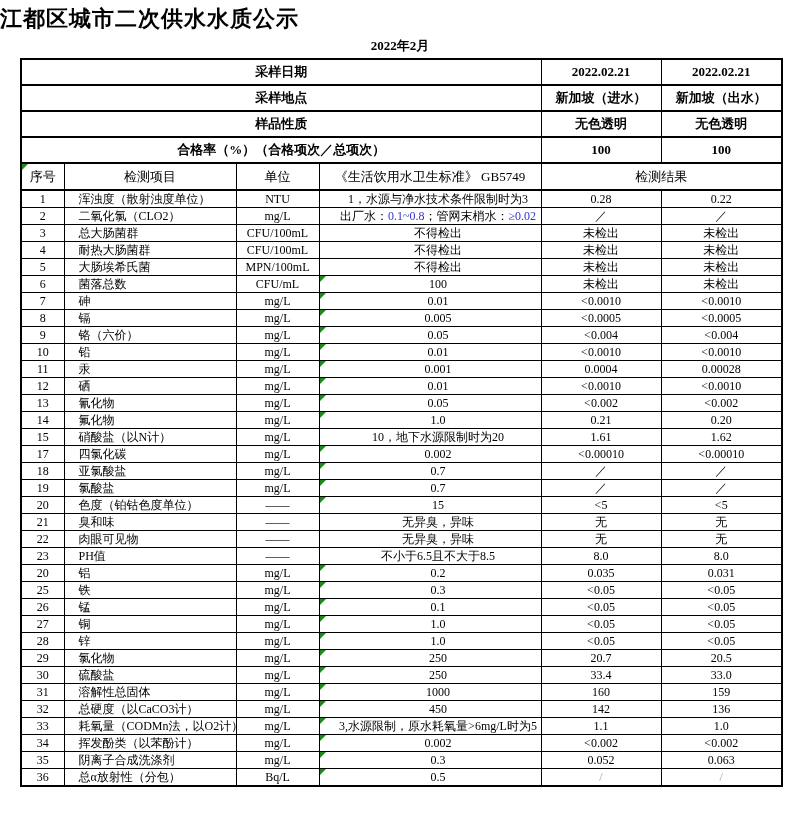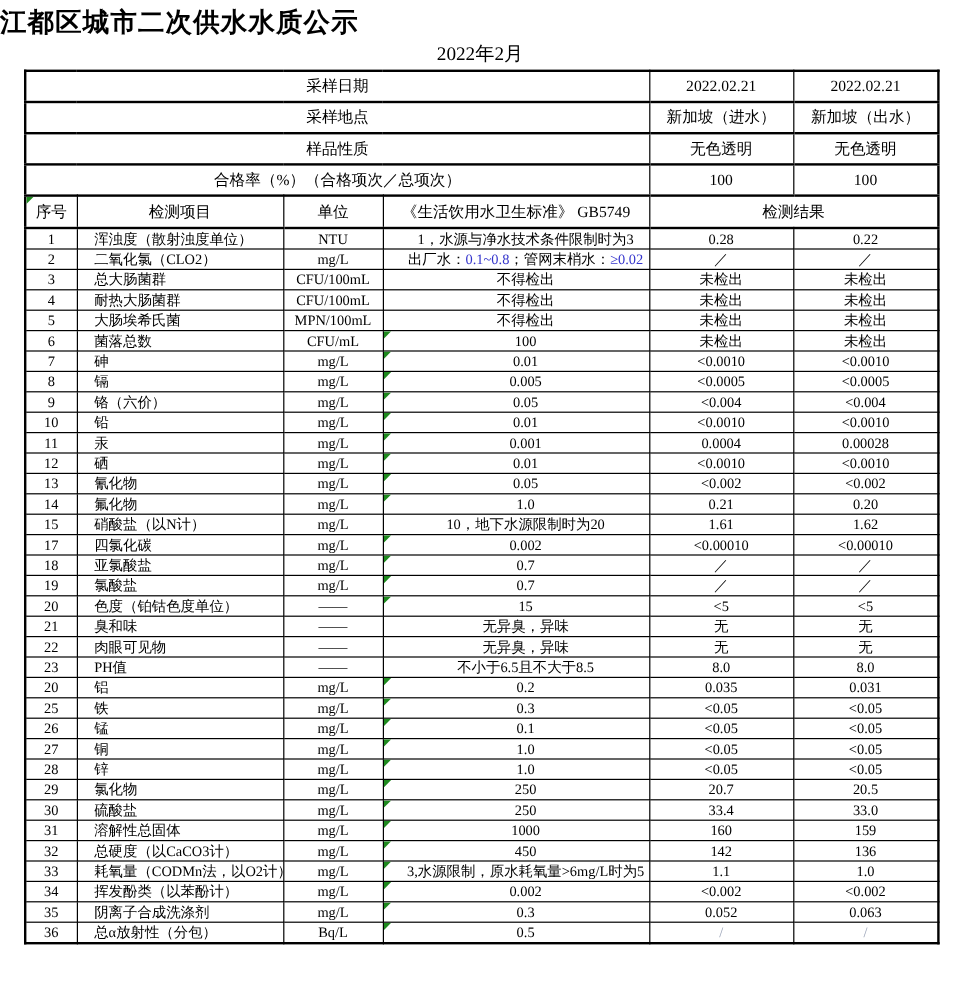--- a/index.html
+++ b/index.html
@@ -7,33 +7,33 @@
     width:800px;height:819px;overflow:hidden;
     font-family:"Liberation Serif","DejaVu Serif",serif;
     color:#000;
     -webkit-font-smoothing:antialiased;
   }
   .title{
     padding-top:6px;text-align:left;
     font-family:Liberation Sans, sans-serif;
     font-weight:bold;font-size:22px;line-height:26px;letter-spacing:1px;
   }
-  .subtitle{text-align:center;font-size:16px;line-height:14px;margin-top:7px;}
+  .subtitle{text-align:center;font-size:13px;line-height:14px;margin-top:7px;font-weight:bold;}
   table{
     border-collapse:collapse;table-layout:fixed;
     margin:5px 0 0 20px;width:761px;
     border:2px solid #000;
   }
   td,th{
     border:1px solid #000;padding:0;margin:0;
     text-align:center;vertical-align:middle;
     overflow:hidden;white-space:nowrap;
     font-weight:normal;
   }
-  .info td{height:24px;font-size:13px;border-bottom-width:2px;}
+  .info td{height:24px;font-size:13px;border-bottom-width:2px;font-weight:bold;}
   .colhead th{height:25px;font-size:13px;border-bottom-width:2px;position:relative;}
   .data td{height:16px;font-size:12px;line-height:16px;}
   .c-item{text-align:left;padding-left:14px;}
   .c-std{position:relative;padding-left:16px;}
   .corner{position:relative;}
   .tri{
     position:absolute;left:0;top:0;width:0;height:0;display:block;
     border-top:6px solid var(--note-green,#1e8a1e);
     border-right:6px solid transparent;
   }

